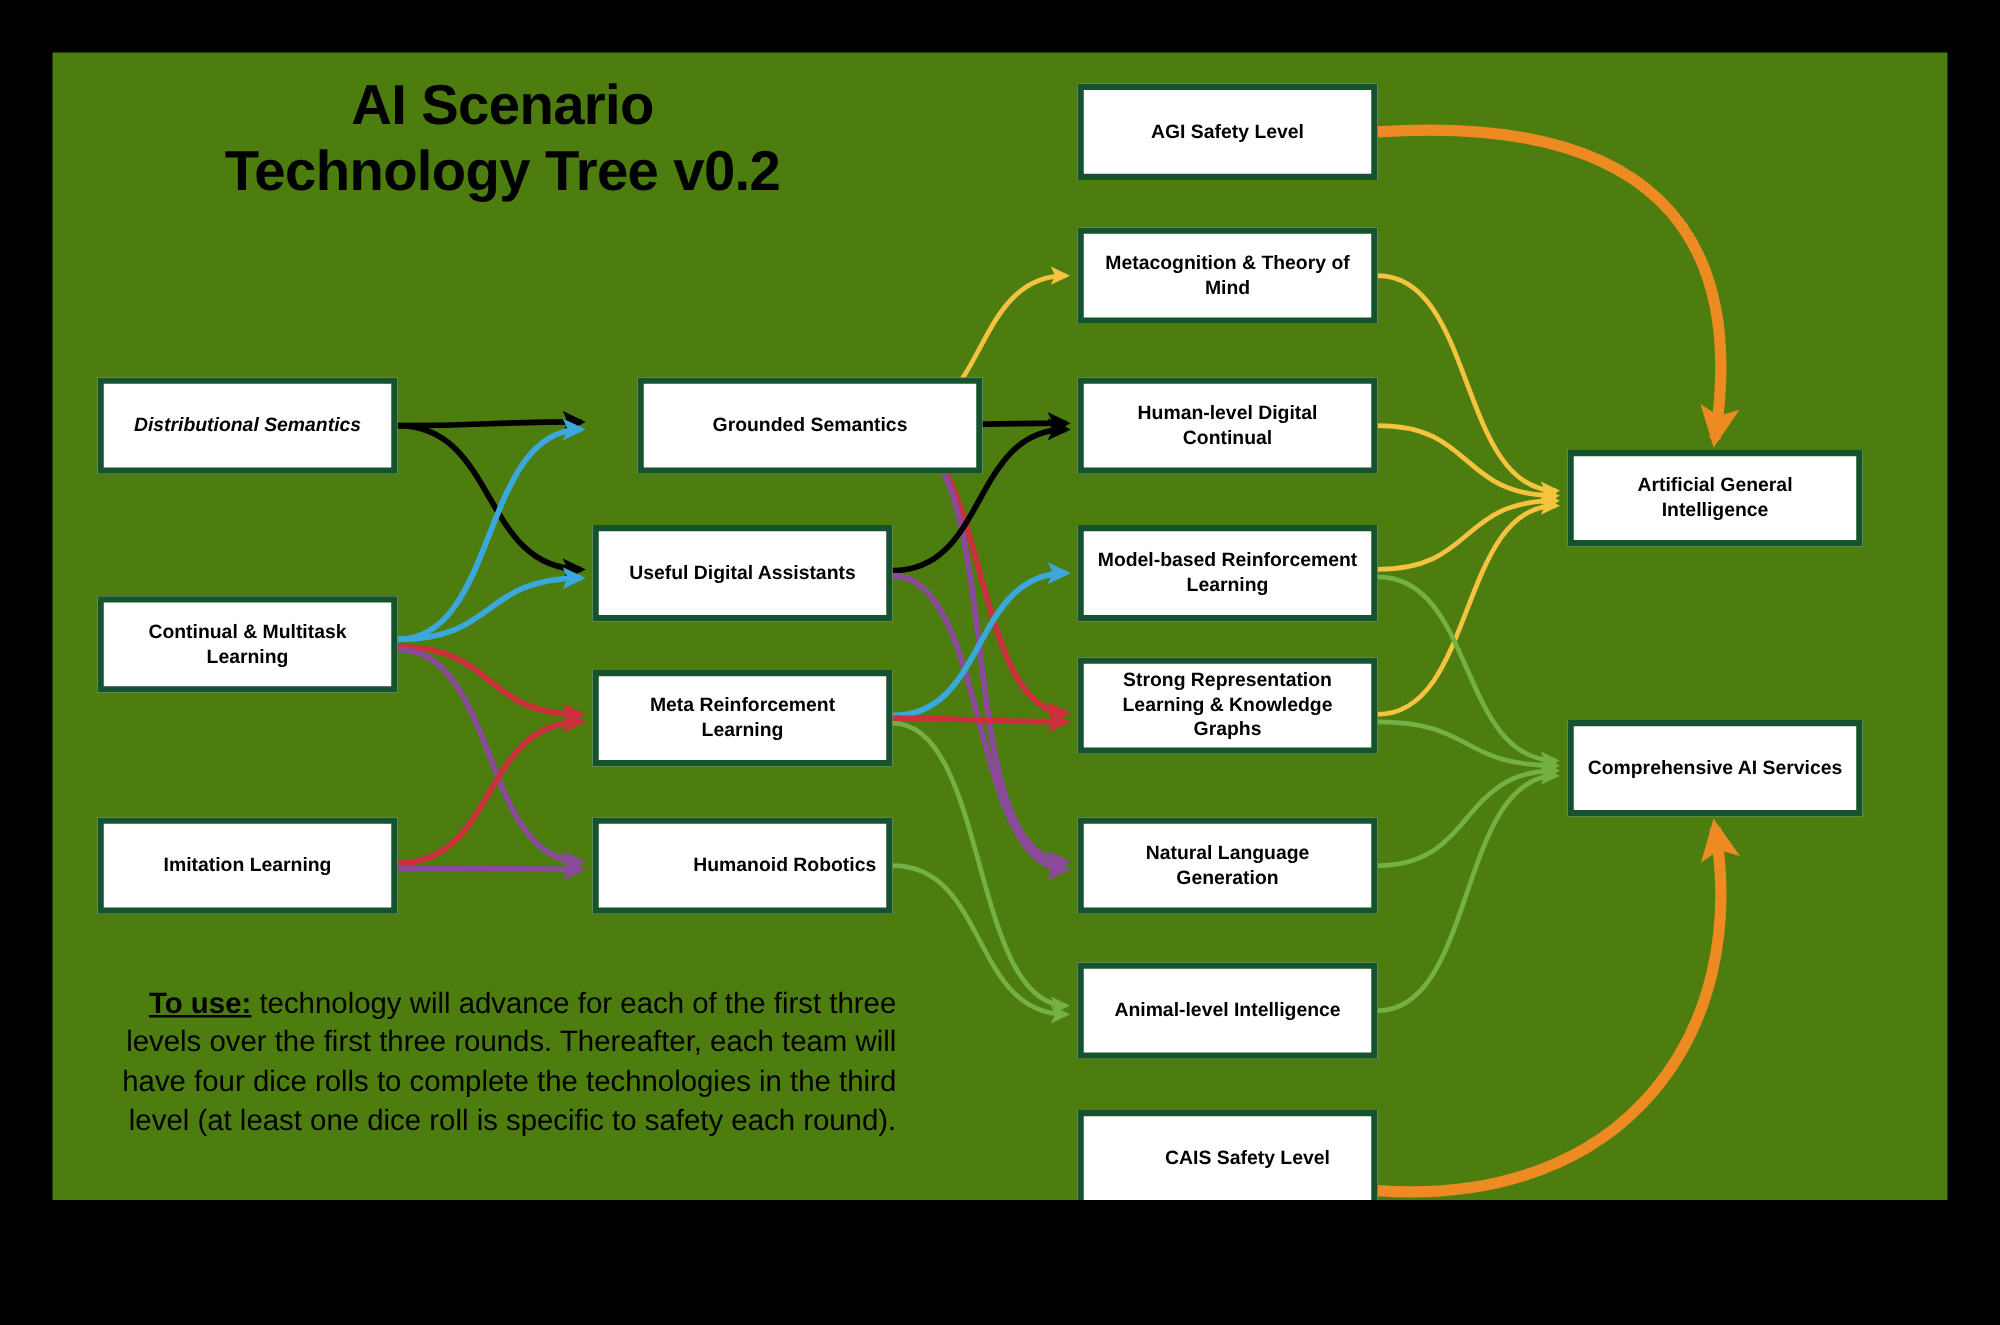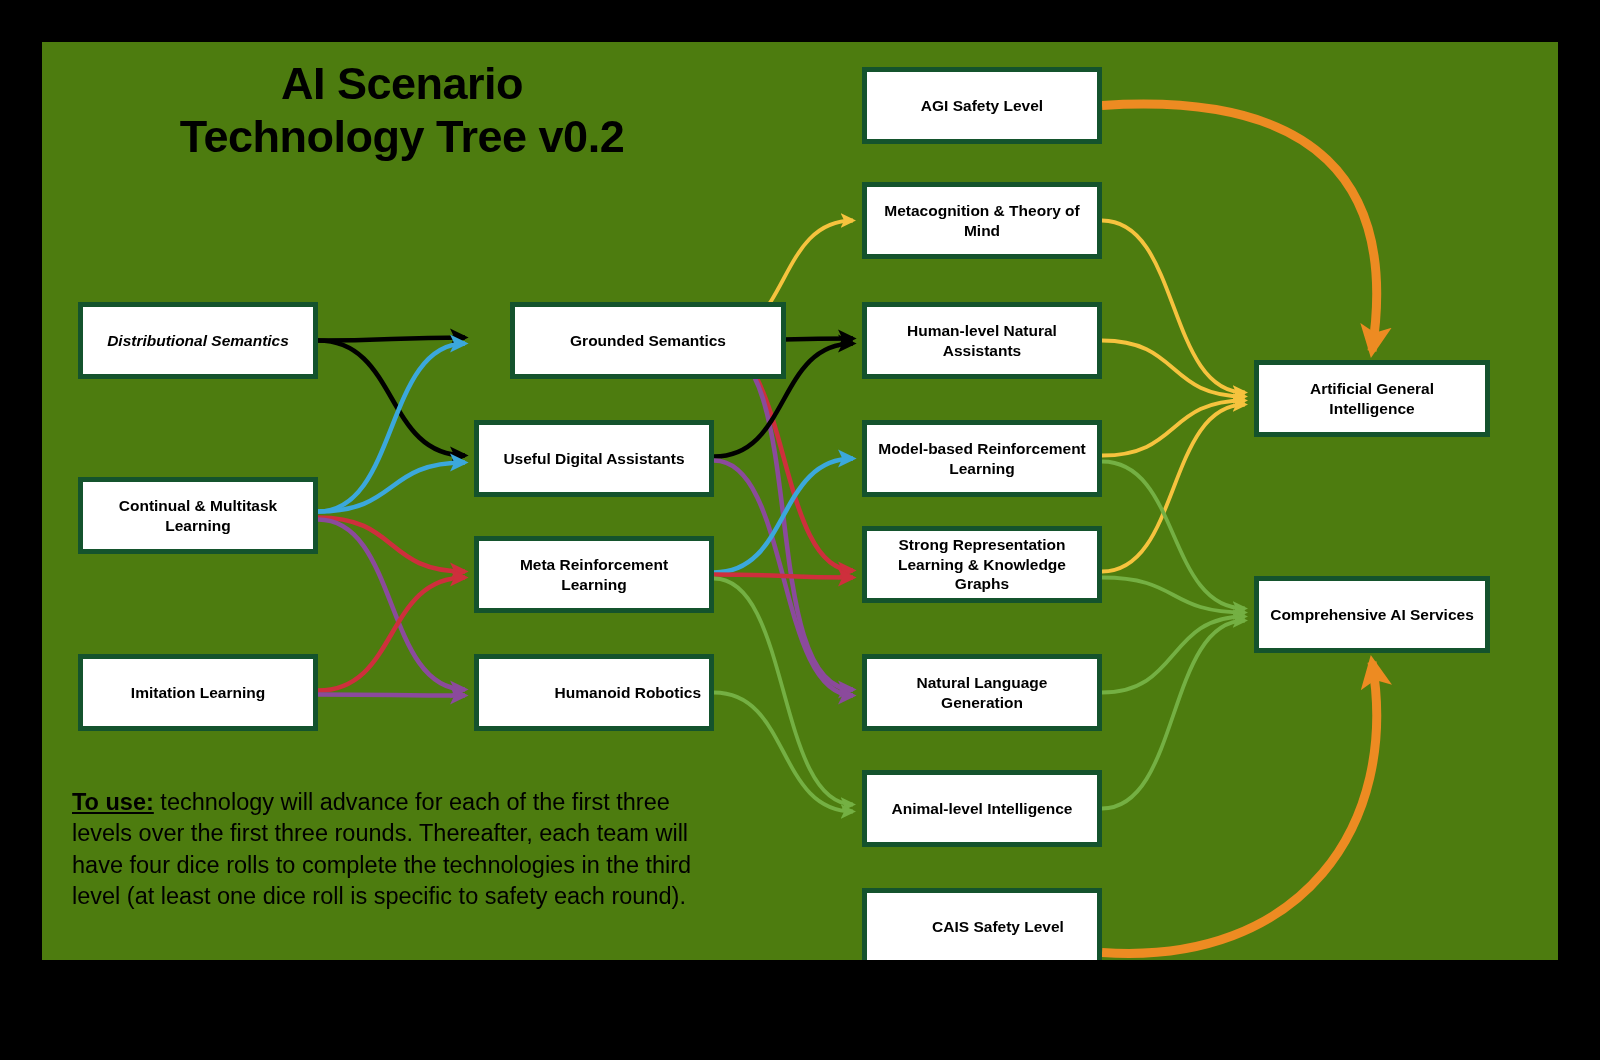--- a/index.html
+++ b/index.html
@@ -20,21 +20,21 @@
     text-align:center;font-weight:bold;color:#000;
     font-size:15.5px;line-height:1.25;padding:4px 8px;
   }
   #title{
     position:absolute;left:60px;top:15px;width:600px;
     text-align:center;font-weight:bold;font-size:45px;
     line-height:1.18;color:#000;letter-spacing:-0.5px;
   }
   #caption{
     position:absolute;left:30px;top:745px;width:645px;
-    text-align:left;font-size:23.5px;line-height:1.33;color:#000;
+    text-align:right;font-size:23.5px;line-height:1.33;color:#000;
   }
   #caption .lead{font-weight:bold;text-decoration:underline;}
 </style>
 </head>
 <body>
 
 <div id="root">
   <div id="canvas">
 
     <svg id="svg" viewBox="0 0 1516 918">
@@ -130,21 +130,21 @@
         <div class="node-box" style="left: 432px; top: 612px; width: 240px; height: 77px; justify-content: flex-end;">
           <span>Humanoid Robotics</span>
         </div>
         <div class="node-box" style="left: 820px; top: 25px; width: 240px; height: 77px;">
           <span>AGI Safety Level</span>
         </div>
         <div class="node-box" style="left: 820px; top: 140px; width: 240px; height: 77px;">
           <span>Metacognition &amp; Theory of Mind</span>
         </div>
         <div class="node-box" style="left: 820px; top: 260px; width: 240px; height: 77px;">
-          <span>Human-level Natural Assistants</span>
+          <span>Human-level Digital Continual</span>
         </div>
         <div class="node-box" style="left: 820px; top: 378px; width: 240px; height: 77px;">
           <span>Model-based Reinforcement Learning</span>
         </div>
         <div class="node-box" style="left: 820px; top: 484px; width: 240px; height: 77px;">
           <span>Strong Representation Learning &amp; Knowledge Graphs</span>
         </div>
         <div class="node-box" style="left: 820px; top: 612px; width: 240px; height: 77px;">
           <span>Natural Language Generation</span>
         </div>

